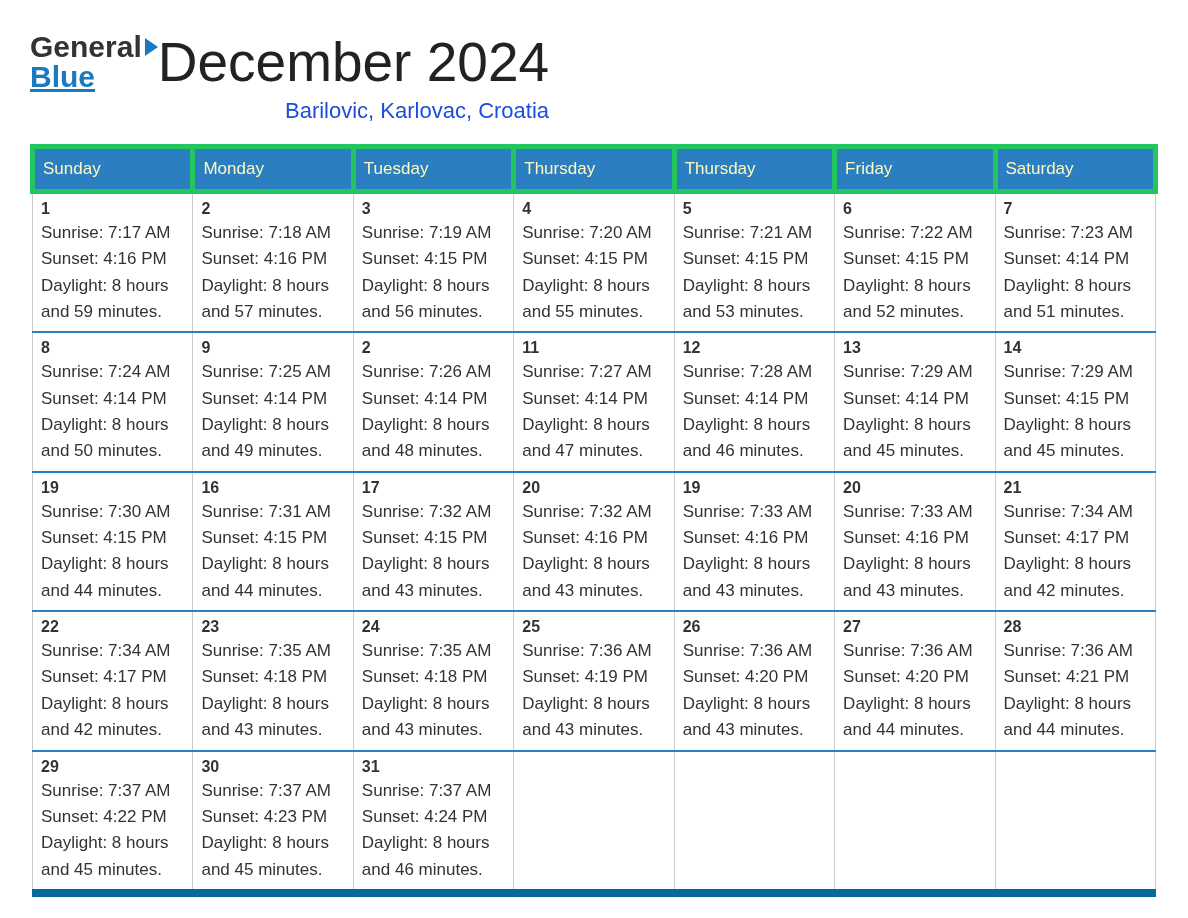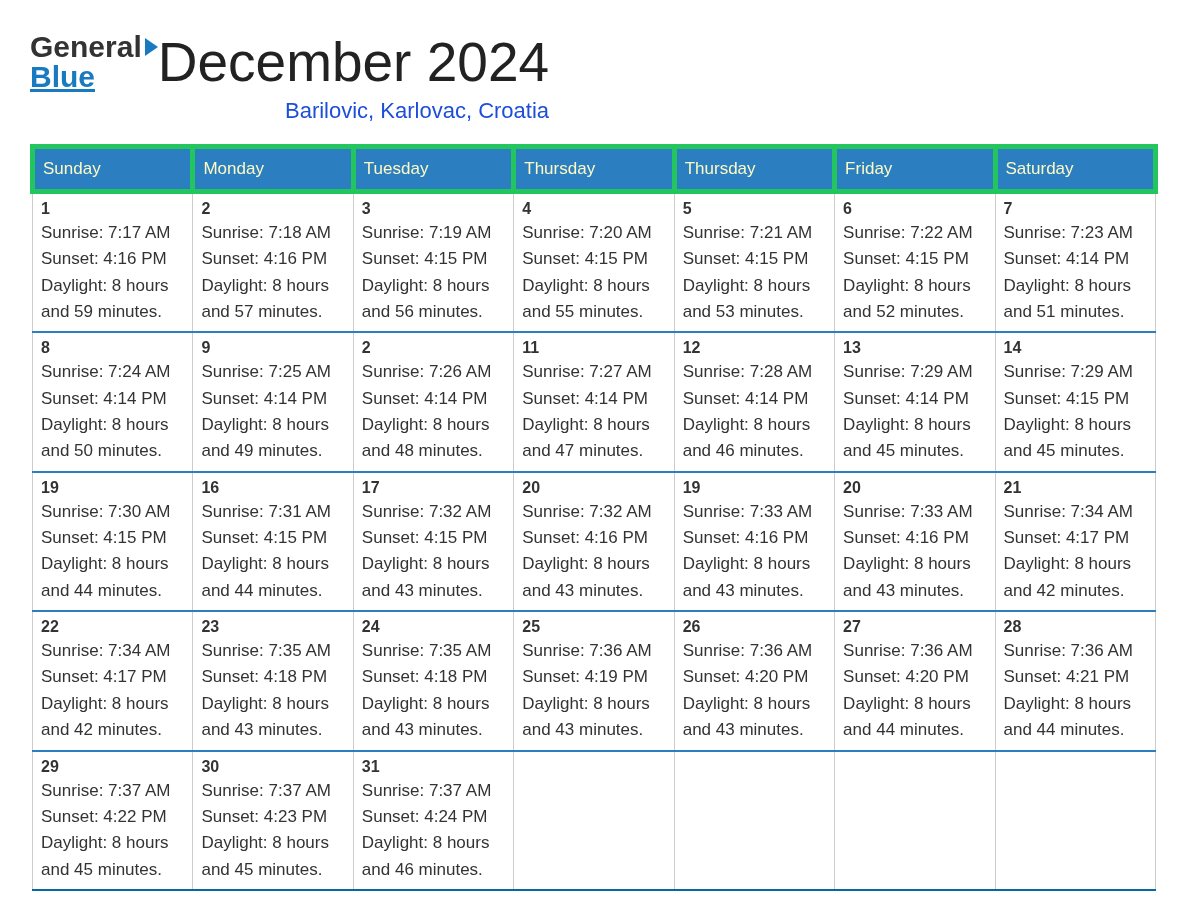--- a/index.html
+++ b/index.html
@@ -51,21 +51,21 @@
       border-bottom: none;
       border-top: none;
       font-size: 13px;
       color: #333;
       height: 110px;
     }
     .calendar tbody tr {
       border-top: 2px solid #2b7fc1;
     }
     .calendar tbody tr:last-child {
-      border-bottom: 2px solid #0369a1;
+      border-bottom: 8px solid #0369a1;
     }
     .day-number {
       font-size: 16px;
       font-weight: bold;
       display: block;
       margin-bottom: 2px;
     }
     .day-info {
       font-size: 17px;
       line-height: 1.55;

